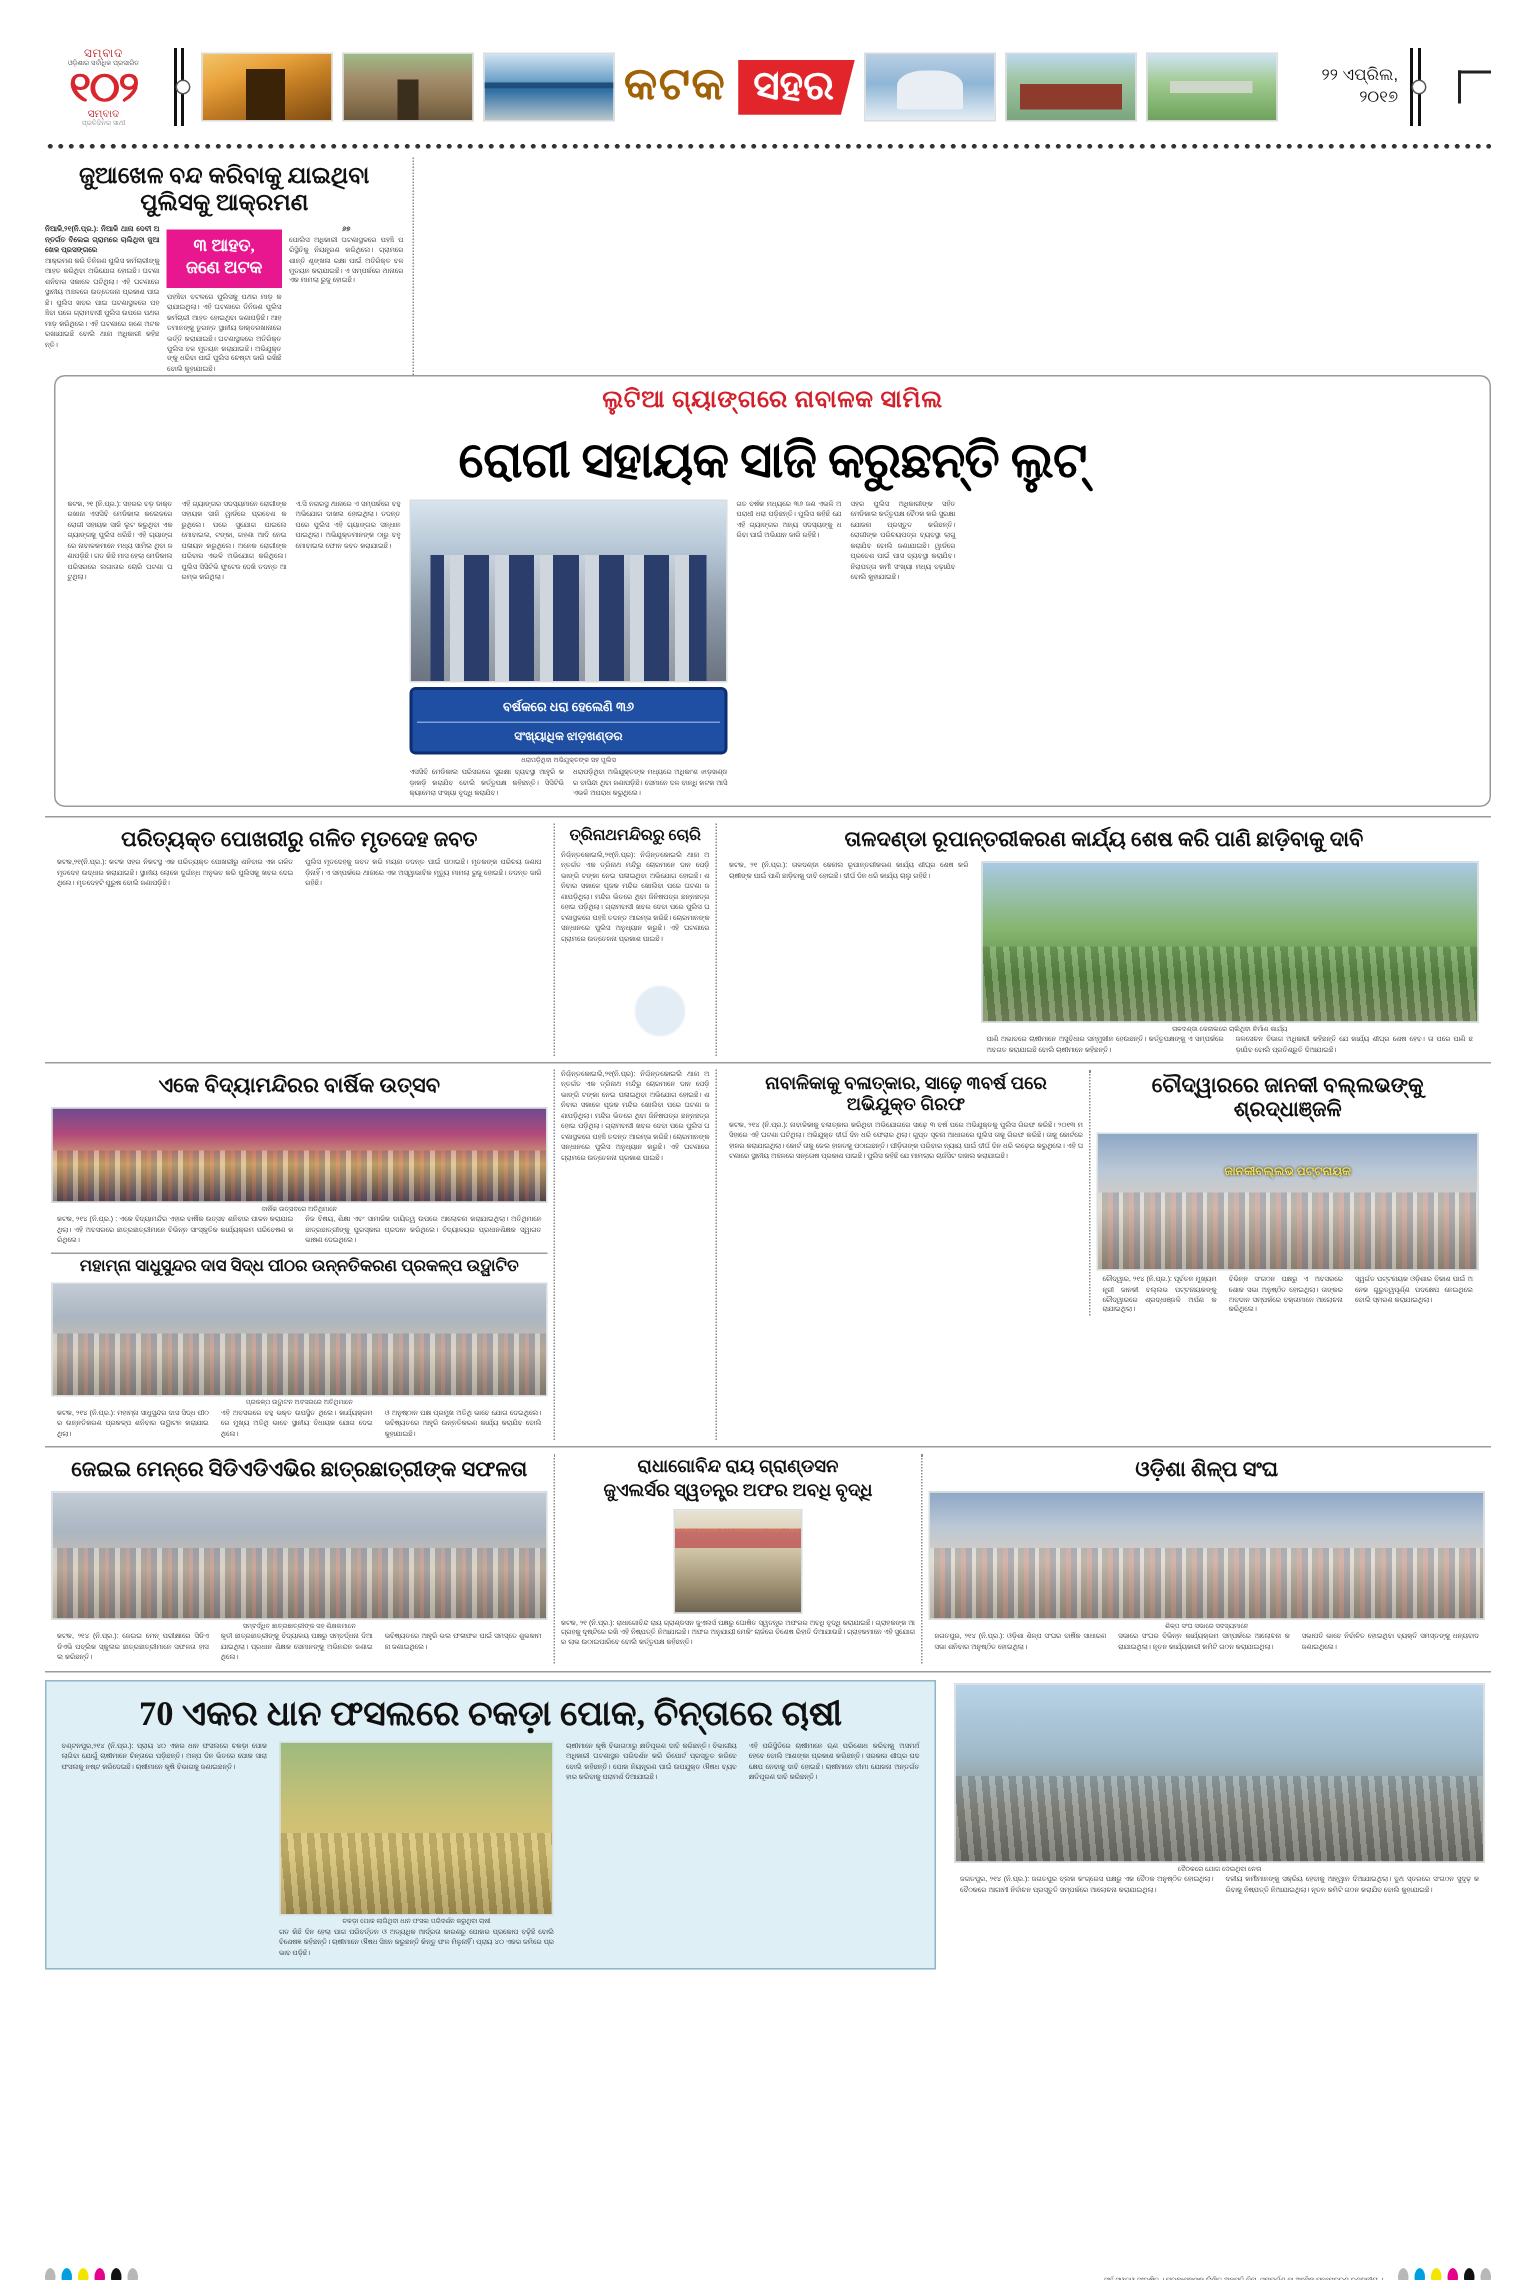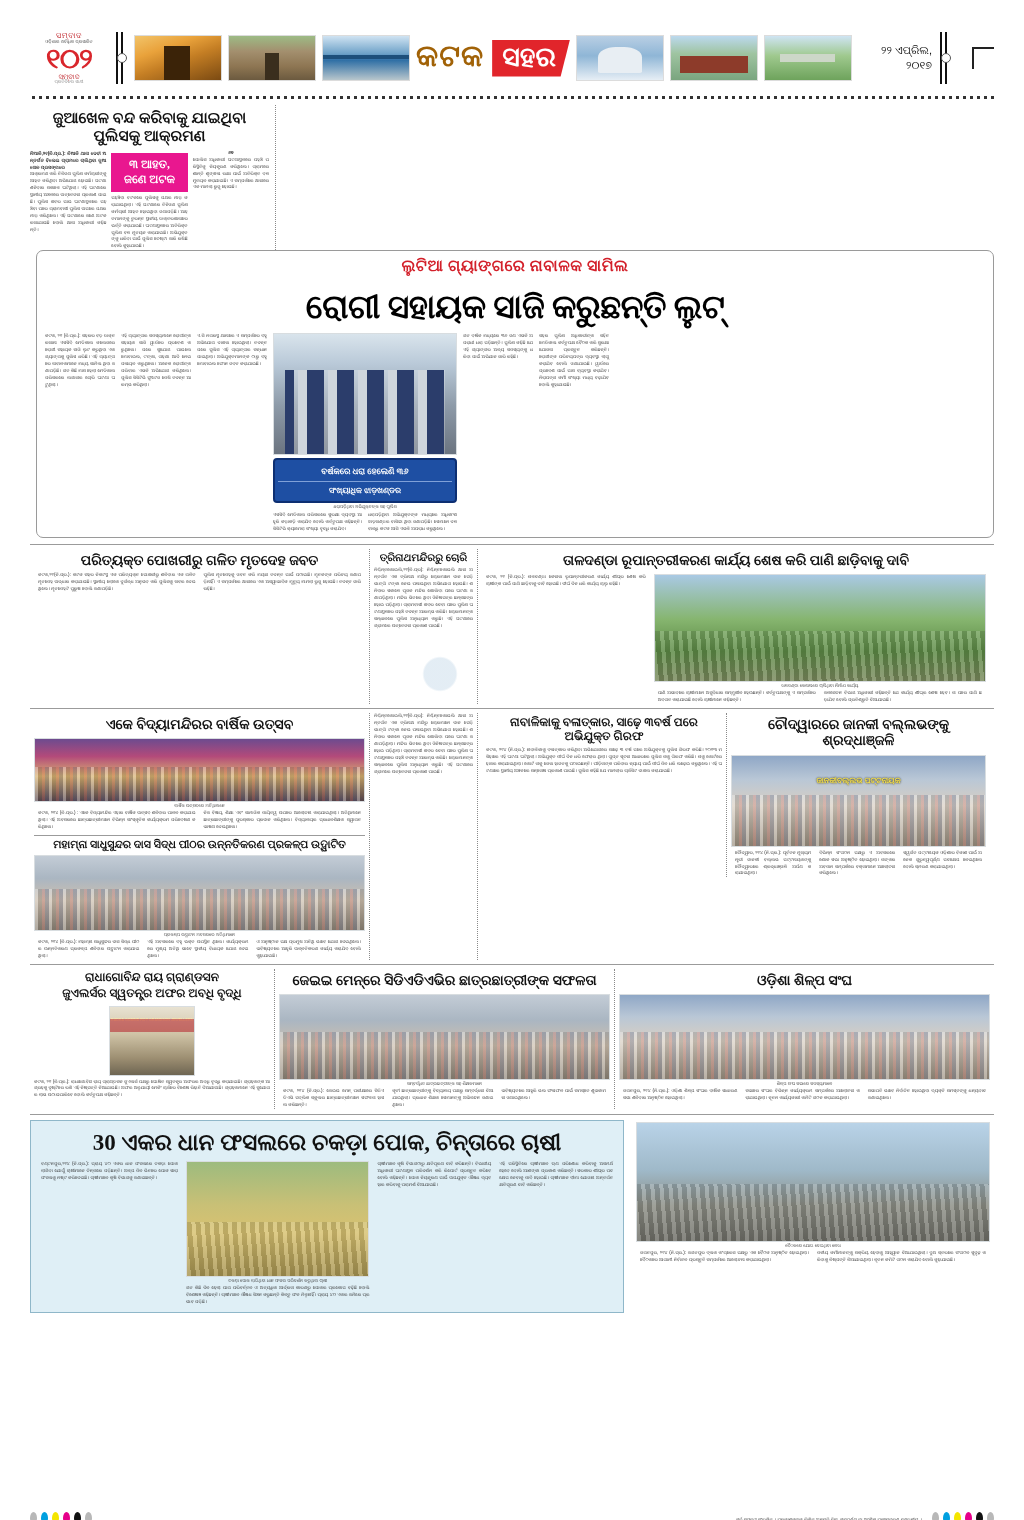--- a/index.html
+++ b/index.html
@@ -79,21 +79,21 @@
   .top-left-cols { display: flex; gap: 5px; }
   .tlcol { width: 78px; }
   .pinkbox { background: #e9178f; color: #fff; font-family: "Liberation Serif", serif; font-weight: bold;
              font-size: 11.5px; text-align: center; line-height: 1.35; padding: 4px 2px; margin: 3px 0; }
 
   .top-right { flex: 1; border: 1px solid #9a9a9a; border-radius: 7px; padding: 6px 8px 4px; margin-left: 6px; }
   .kicker { color: #d3202a; font-family: "Liberation Serif", serif; font-weight: bold; font-size: 16px; text-align: center; letter-spacing: .5px; }
   .mainhl { font-size: 33px; text-align: center; padding: 2px 0 6px; font-family: "Liberation Serif", serif; font-weight: bold; letter-spacing: -.5px; margin-top: 12px; }
   .main-cols { display: flex; gap: 6px; }
   .mcol { width: 70px; }
-  .mcol.wide { width: 184px; }
+  .mcol.wide { width: 212px; }
   .bluebox { background: #1e4fa3; border: 2px solid #0d2f72; border-radius: 4px; color: #fff; text-align: center;
              font-family: "Liberation Serif", serif; font-weight: bold; font-size: 8.5px; padding: 4px 3px; line-height: 1.7; margin-top: 3px; }
   .bluebox .b2 { border-top: 1px solid #7fa0d8; margin-top: 2px; padding-top: 2px; font-size: 8px; }
   .ph-police { background: linear-gradient(180deg,#d9e4ec 0%,#b9c9d8 25%,#8d9aa8 60%,#6b7480 100%); }
   .ph-police:after{content:"";position:absolute;left:6%;bottom:0;width:88%;height:70%;
     background-image: repeating-linear-gradient(90deg,#2b3d6b 0 9px, rgba(255,255,255,.25) 9px 13px, #cfd6dd 13px 22px, #2b3d6b 22px 30px);}
 
   
   .sec { margin: 0 30px; }
   .hl-sm { font-size: 14px; padding: 4px 0 3px; }
@@ -310,46 +310,46 @@
             </div>
           </div>
         </div>
       </div>
     </div>
   </div>
 
   <div class="sec rule" style="margin-top:4px;padding-top:4px">
     <div class="cols">
 
-      <div style="width:245px" class="c col-sep">
-        <div class="hl" style="font-size:12px;padding:2px 0">ରାଧାଗୋବିନ୍ଦ ରାୟ ଗ୍ରାଣ୍ଡସନ</div>
-        <div class="hl" style="font-size:12px;padding:0 0 3px">ଜୁଏଲର୍ସର ସ୍ୱତନ୍ତ୍ର ଅଫର ଅବଧି ବୃଦ୍ଧି</div>
-        <div class="photo ph-shop" style="height:70px;margin:2px auto 0;width:86px">
-          <div style="position:absolute;left:0;right:0;top:19%;text-align:center;color:#ffe9a8;font-size:3.6px;font-weight:bold;line-height:1.1">RADHA GOBIND ROY GRANDSON JEWELLERS</div>
-        </div>
-        <div class="body-txt" style="margin-top:3px">କଟକ, ୨୧ (ନି.ପ୍ର.): ରାଧାଗୋବିନ୍ଦ ରାୟ ଗ୍ରାଣ୍ଡସନ ଜୁଏଲର୍ସ ପକ୍ଷରୁ ଘୋଷିତ ସ୍ୱତନ୍ତ୍ର ଅଫରର ଅବଧି ବୃଦ୍ଧି କରାଯାଇଛି। ଗ୍ରାହକଙ୍କ ଆଗ୍ରହକୁ ଦୃଷ୍ଟିରେ ରଖି ଏହି ନିଷ୍ପତ୍ତି ନିଆଯାଇଛି। ଅଫର ଅନୁଯାୟୀ ମେକିଂ ଚାର୍ଜରେ ବିଶେଷ ରିହାତି ଦିଆଯାଉଛି। ଗ୍ରାହକମାନେ ଏହି ସୁଯୋଗର ଲାଭ ଉଠାଇପାରିବେ ବୋଲି କର୍ତ୍ତୃପକ୍ଷ କହିଛନ୍ତି।</div>
-      </div>
-
       <div style="width:340px" class="c col-sep">
         <div class="hl hl-sm">ଜେଇଇ ମେନ୍‌ରେ ସିଡିଏଡିଏଭିର ଛାତ୍ରଛାତ୍ରୀଙ୍କ ସଫଳତା</div>
         <div class="photo ph-group" style="height:86px;margin-top:2px"></div>
         <div class="cap">ସମ୍ବର୍ଦ୍ଧିତ ଛାତ୍ରଛାତ୍ରୀଙ୍କ ସହ ଶିକ୍ଷକମାନେ</div>
         <div class="cols" style="margin-top:2px">
           <div class="c" style="width:33%">
               <div class="body-txt">କଟକ, ୨୧୪ (ନି.ପ୍ର.): ଜେଇଇ ମେନ୍ ପରୀକ୍ଷାରେ ସିଡିଏ ଡିଏଭି ପବ୍ଲିକ ସ୍କୁଲର ଛାତ୍ରଛାତ୍ରୀମାନେ ସଫଳତା ହାସଲ କରିଛନ୍ତି।</div>
             </div>
           <div class="c" style="width:33%">
               <div class="body-txt">କୃତୀ ଛାତ୍ରଛାତ୍ରୀଙ୍କୁ ବିଦ୍ୟାଳୟ ପକ୍ଷରୁ ସମ୍ବର୍ଦ୍ଧନା ଦିଆଯାଇଥିଲା। ପ୍ରଧାନ ଶିକ୍ଷକ ସେମାନଙ୍କୁ ଅଭିନନ୍ଦନ ଜଣାଇଥିଲେ।</div>
             </div>
           <div class="c" style="width:34%">
               <div class="body-txt">ଭବିଷ୍ୟତରେ ଆହୁରି ଭଲ ଫଳାଫଳ ପାଇଁ ସମସ୍ତେ ଶୁଭକାମନା ଜଣାଇଥିଲେ।</div>
             </div>
         </div>
       </div>
 
+      <div style="width:245px" class="c col-sep">
+        <div class="hl" style="font-size:12px;padding:2px 0">ରାଧାଗୋବିନ୍ଦ ରାୟ ଗ୍ରାଣ୍ଡସନ</div>
+        <div class="hl" style="font-size:12px;padding:0 0 3px">ଜୁଏଲର୍ସର ସ୍ୱତନ୍ତ୍ର ଅଫର ଅବଧି ବୃଦ୍ଧି</div>
+        <div class="photo ph-shop" style="height:70px;margin:2px auto 0;width:86px">
+          <div style="position:absolute;left:0;right:0;top:19%;text-align:center;color:#ffe9a8;font-size:3.6px;font-weight:bold;line-height:1.1">RADHA GOBIND ROY GRANDSON JEWELLERS</div>
+        </div>
+        <div class="body-txt" style="margin-top:3px">କଟକ, ୨୧ (ନି.ପ୍ର.): ରାଧାଗୋବିନ୍ଦ ରାୟ ଗ୍ରାଣ୍ଡସନ ଜୁଏଲର୍ସ ପକ୍ଷରୁ ଘୋଷିତ ସ୍ୱତନ୍ତ୍ର ଅଫରର ଅବଧି ବୃଦ୍ଧି କରାଯାଇଛି। ଗ୍ରାହକଙ୍କ ଆଗ୍ରହକୁ ଦୃଷ୍ଟିରେ ରଖି ଏହି ନିଷ୍ପତ୍ତି ନିଆଯାଇଛି। ଅଫର ଅନୁଯାୟୀ ମେକିଂ ଚାର୍ଜରେ ବିଶେଷ ରିହାତି ଦିଆଯାଉଛି। ଗ୍ରାହକମାନେ ଏହି ସୁଯୋଗର ଲାଭ ଉଠାଇପାରିବେ ବୋଲି କର୍ତ୍ତୃପକ୍ଷ କହିଛନ୍ତି।</div>
+      </div>
+
       <div style="flex:1" class="c">
         <div class="hl hl-sm">ଓଡ଼ିଶା ଶିଳ୍ପ ସଂଘ</div>
         <div class="photo ph-people" style="height:86px;margin-top:2px"></div>
         <div class="cap">ଶିଳ୍ପ ସଂଘ ସଭାରେ ସଦସ୍ୟମାନେ</div>
         <div class="cols" style="margin-top:2px">
           <div class="c" style="width:33%">
               <div class="body-txt">ଜଗତପୁର, ୨୧୪ (ନି.ପ୍ର.): ଓଡ଼ିଶା ଶିଳ୍ପ ସଂଘର ବାର୍ଷିକ ସାଧାରଣ ସଭା ଶନିବାର ଅନୁଷ୍ଠିତ ହୋଇଥିଲା।</div>
             </div>
           <div class="c" style="width:33%">
               <div class="body-txt">ସଭାରେ ସଂଘର ବିଭିନ୍ନ କାର୍ଯ୍ୟକ୍ରମ ସମ୍ପର୍କରେ ଆଲୋଚନା କରାଯାଇଥିଲା। ନୂତନ କାର୍ଯ୍ୟକାରୀ କମିଟି ଗଠନ କରାଯାଇଥିଲା।</div>
@@ -360,21 +360,21 @@
         </div>
       </div>
     </div>
   </div>
 
   <div class="sec rule" style="margin-top:5px;padding-top:5px">
     <div class="cols">
 
       <div style="width:594px;" class="bluetint">
         <div style="border:1px solid #8fb7c9;padding:4px 6px 6px;">
-          <div class="hl hl-lg">30 ଏକର ଧାନ ଫସଲରେ ଚକଡ଼ା ପୋକ, ଚିନ୍ତାରେ ଚାଷୀ</div>
+          <div class="hl hl-lg">70 ଏକର ଧାନ ଫସଲରେ ଚକଡ଼ା ପୋକ, ଚିନ୍ତାରେ ଚାଷୀ</div>
           <div class="cols">
             <div class="c" style="width:25%">
                 <div class="body-txt">ବଣ୍ଟନପୁର,୨୧୪ (ନି.ପ୍ର.): ପ୍ରାୟ ୪୦ ଏକର ଧାନ ଫସଲରେ ଚକଡ଼ା ପୋକ ଲାଗିବା ଯୋଗୁଁ ଚାଷୀମାନେ ଚିନ୍ତାରେ ପଡ଼ିଛନ୍ତି। ଅଳ୍ପ ଦିନ ଭିତରେ ପୋକ ସାରା ଫସଲକୁ ନଷ୍ଟ କରିଦେଇଛି। ଚାଷୀମାନେ କୃଷି ବିଭାଗକୁ ଜଣାଇଛନ୍ତି।</div>
               </div>
             <div class="c" style="width:33%">
               <div class="photo ph-field" style="height:116px"></div>
               <div class="cap">ଚକଡ଼ା ପୋକ ଲାଗିଥିବା ଧାନ ଫସଲ ପରିଦର୍ଶନ କରୁଥିବା ଚାଷୀ</div>
               <div class="body-txt" style="margin-top:2px">ଗତ କିଛି ଦିନ ହେଲା ପାଗ ପରିବର୍ତ୍ତନ ଓ ଅତ୍ୟଧିକ ଆର୍ଦ୍ରତା କାରଣରୁ ପୋକର ପ୍ରକୋପ ବଢ଼ିଛି ବୋଲି ବିଶେଷଜ୍ଞ କହିଛନ୍ତି। ଚାଷୀମାନେ ଔଷଧ ସିଞ୍ଚନ କରୁଛନ୍ତି କିନ୍ତୁ ଫଳ ମିଳୁନାହିଁ। ପ୍ରାୟ ୪୦ ଏକର ଜମିରେ ପ୍ରଭାବ ପଡ଼ିଛି।</div>
             </div>
             <div class="c" style="width:21%">

